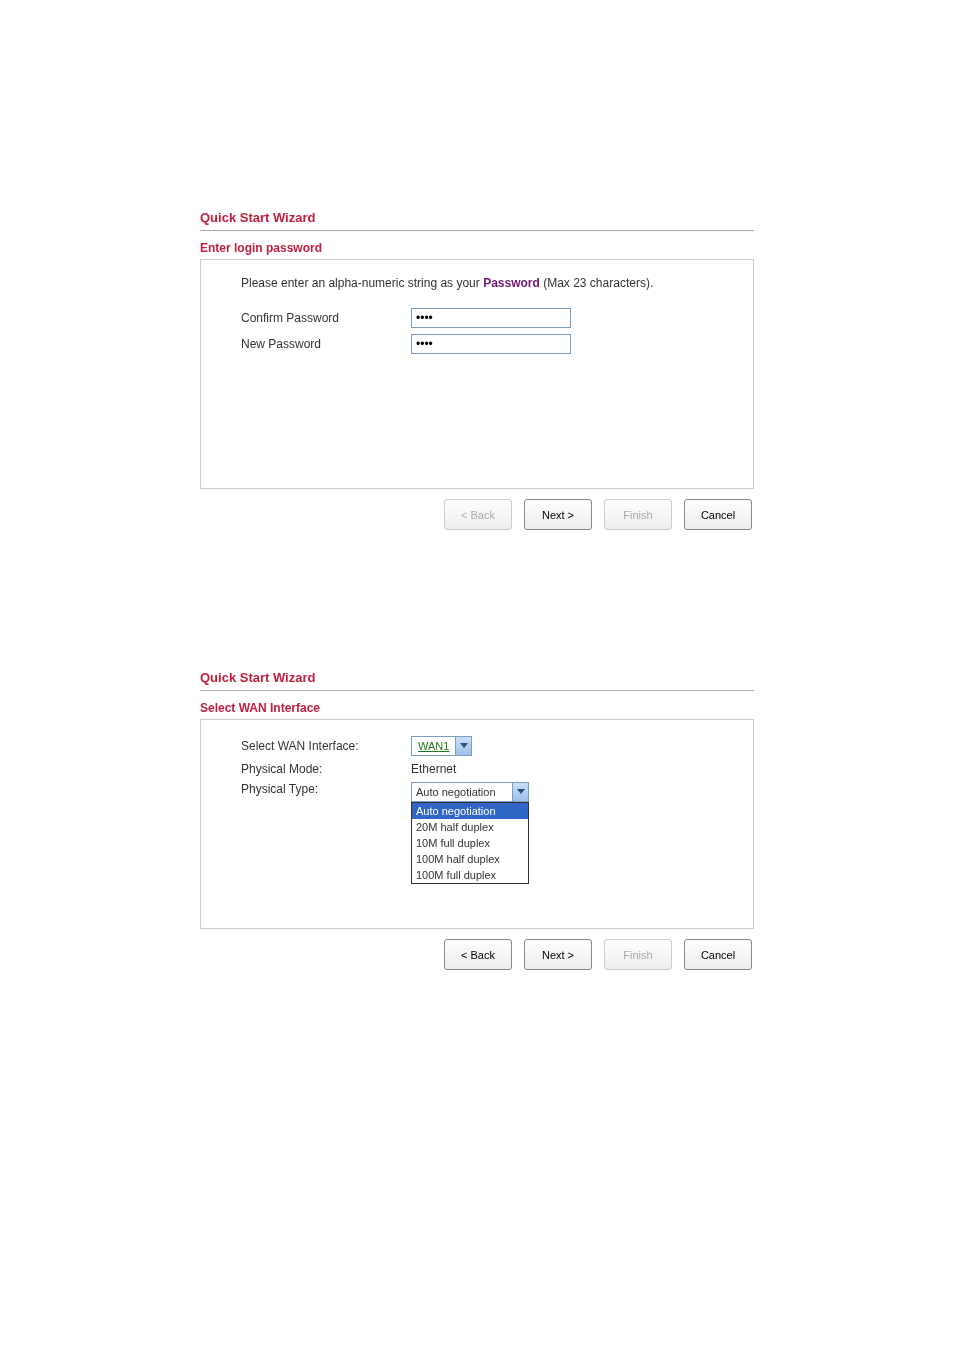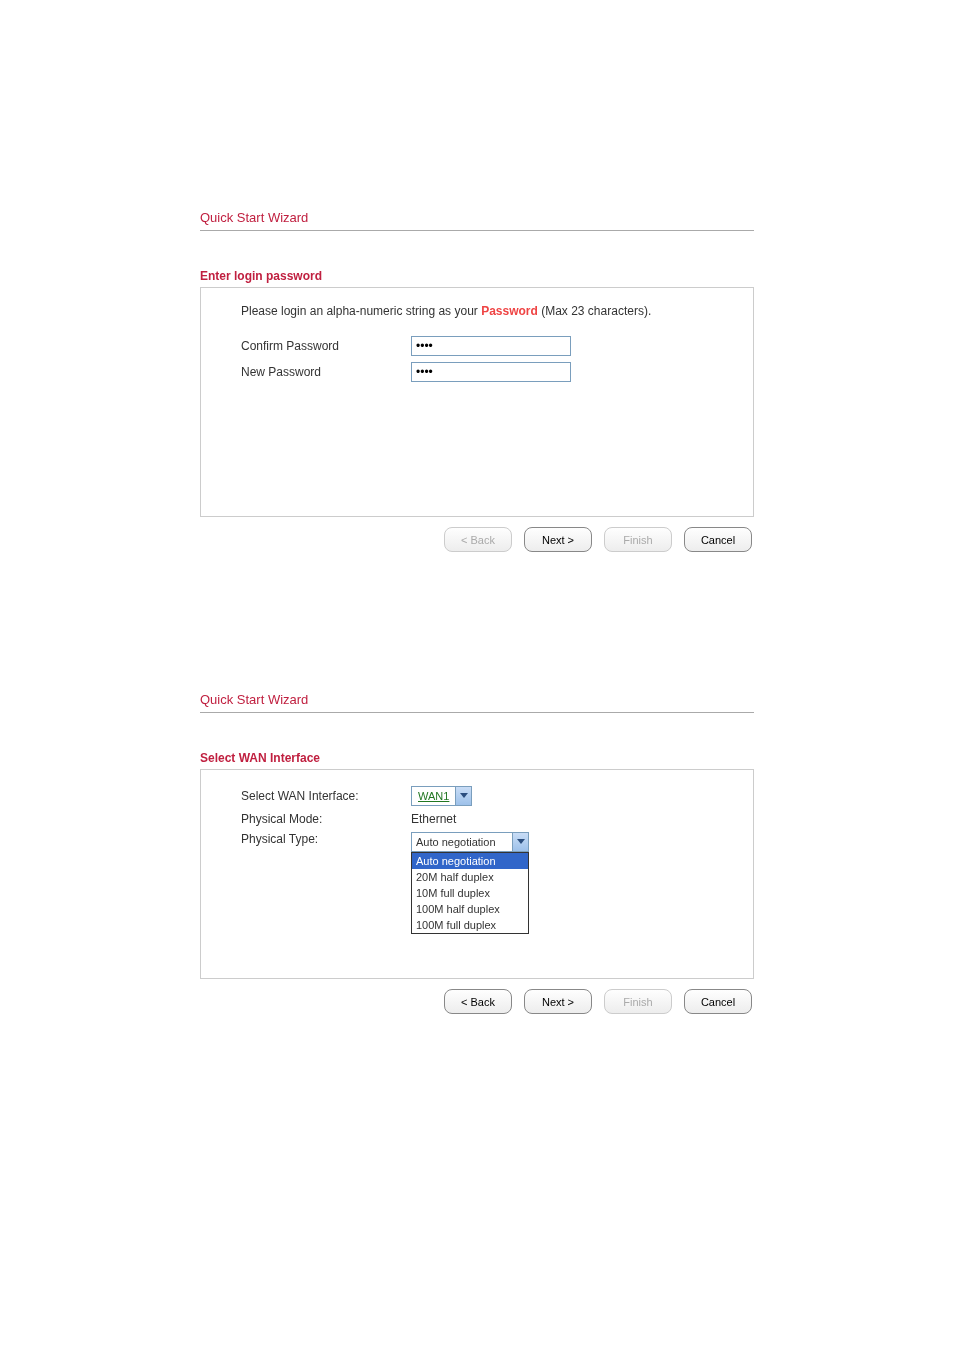--- a/index.html
+++ b/index.html
@@ -16,25 +16,25 @@
     }
     .page {
       width: 954px;
       padding: 210px 200px 300px 200px;
     }
     .wizard-section {
       margin-bottom: 140px;
     }
     .wizard-title {
       color: #c02040;
-      font-weight: normal;
+      font-weight: bold;
       font-size: 13px;
       padding-bottom: 5px;
       border-bottom: 1px solid #aaa;
-      margin-bottom: 38px;
+      margin-bottom: 10px;
     }
     .step-title {
       color: #c02040;
       font-weight: bold;
       font-size: 12px;
       margin-bottom: 4px;
     }
     .panel {
       border: 1px solid #ccc;
       padding: 16px 40px 26px 40px;
@@ -47,21 +47,21 @@
       min-height: 210px;
       position: relative;
     }
     .instructions {
       font-size: 12px;
       color: #333;
       margin-bottom: 18px;
     }
     .instructions .bold {
       font-weight: bold;
-      color: #ef4444;
+      color: #701a75;
     }
     .form-row {
       display: flex;
       align-items: center;
       margin-bottom: 6px;
     }
     .form-label {
       width: 170px;
       font-size: 12px;
       color: #333;
@@ -125,24 +125,24 @@
     }
     .button-row {
       margin-top: 10px;
       display: flex;
       justify-content: flex-end;
       gap: 12px;
       padding-right: 2px;
     }
     .wiz-button {
       width: 68px;
-      height: 25px;
+      height: 31px;
       font-size: 11px;
       border: 1px solid #888;
-      border-radius: 8px;
+      border-radius: 3px;
       background: linear-gradient(#fefefe, #ededed);
       cursor: pointer;
       color: #000;
       font-family: inherit;
     }
     .wiz-button.disabled {
       color: #aaa;
       border-color: #ccc;
       cursor: default;
     }
@@ -173,21 +173,21 @@
 </head>
 <body>
 
 <div class="page">
 
   <div class="wizard-section">
     <div class="wizard-title">Quick Start Wizard</div>
     <div class="step-title">Enter login password</div>
     <div class="panel">
       <div class="instructions">
-        <span>Please login an alpha-numeric string as your </span><span class="bold">Password</span><span> (Max 23 characters).</span>
+        <span>Please enter an alpha-numeric string as your </span><span class="bold">Password</span><span> (Max 23 characters).</span>
       </div>
       <div class="form-row">
         <div class="form-label">Confirm Password</div>
         <input type="password" class="text-input" value="••••" style="">
       </div>
       <div class="form-row">
         <div class="form-label">New Password</div>
         <input type="password" class="text-input" value="••••" style="">
       </div>
     </div>

